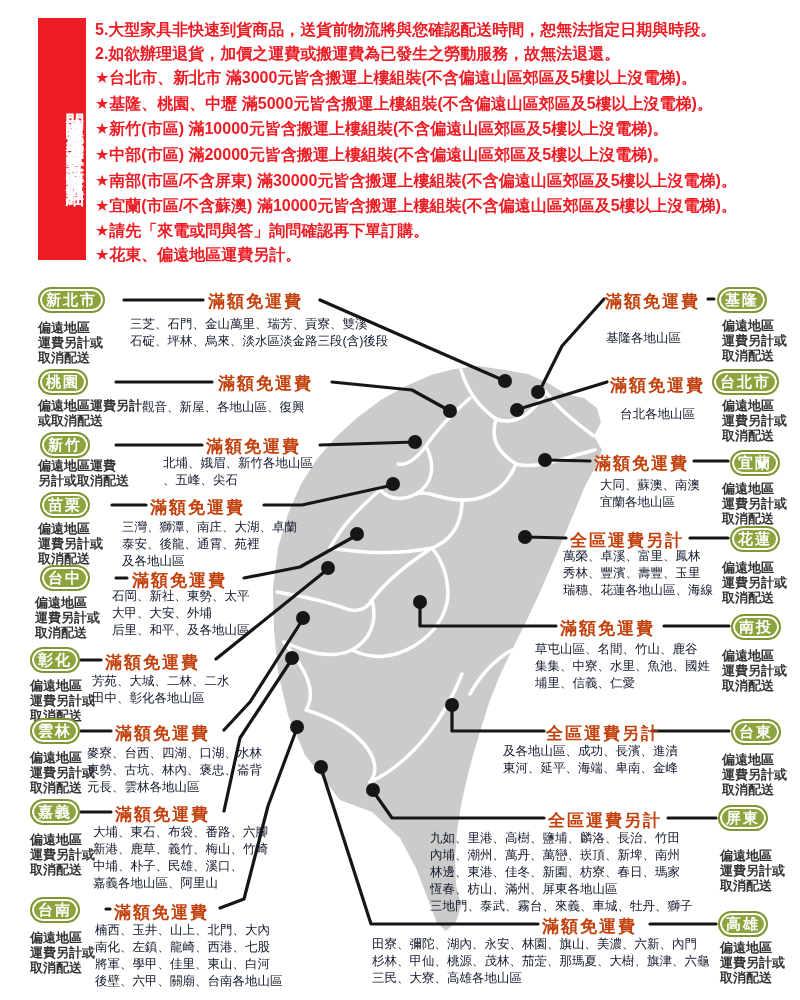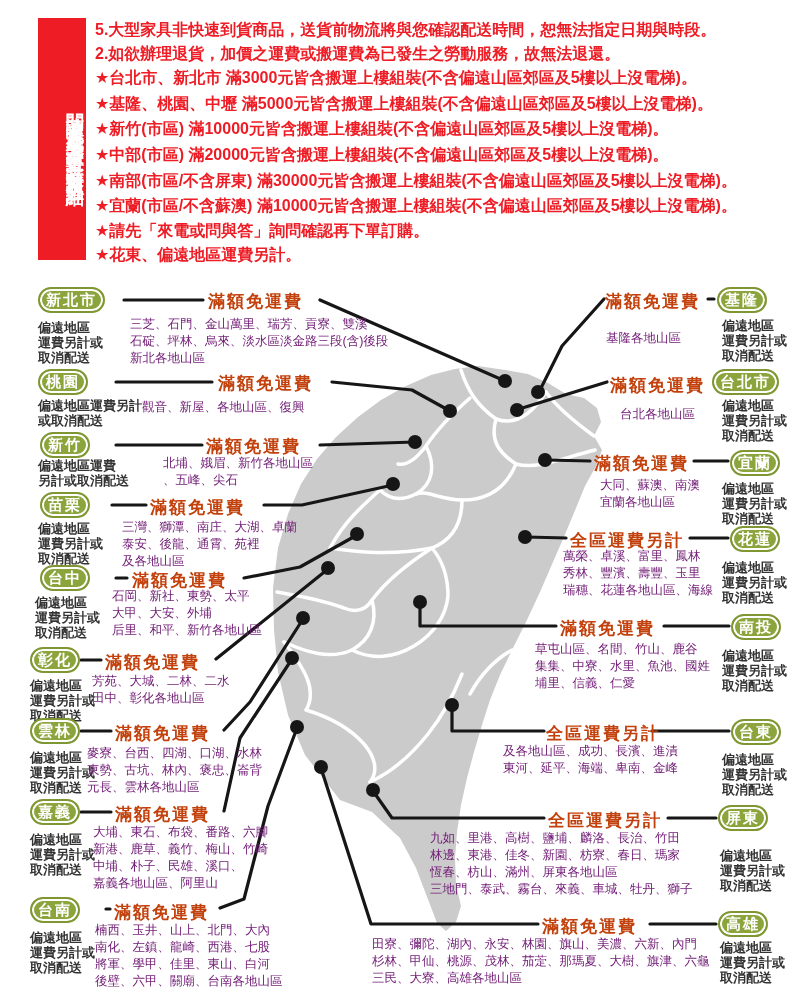--- a/index.html
+++ b/index.html
@@ -30,21 +30,21 @@
     color:#fff;font-weight:bold;font-size:15px;letter-spacing:2px;
     padding:1px 6px;white-space:nowrap;
   }
   .fee{
     color:#c2410c;font-size:17px;letter-spacing:2px;white-space:nowrap;font-weight:bold;
   }
   .note{
     color:#333;font-size:13px;font-weight:bold;line-height:15px;white-space:nowrap;
   }
   .details{
-    color:#701a75;font-size:12.5px;line-height:17px;white-space:nowrap;
+    color:#0f172a;font-size:12.5px;line-height:17px;white-space:nowrap;
   }
   svg{position:absolute;left:0;top:0;}
 </style>
 </head>
 <body>
 
 <svg width="800" height="1000" viewBox="0 0 800 1000">
 
   <path fill="#cbcbcb" d="
     M478,366 L505,370 L528,374 L548,383 L566,394 L584,398 L597,408 L601,422 L594,436
@@ -129,21 +129,20 @@
 <div class="abs pill" style="left:38px;top:287px">新北市</div>
 <div class="abs fee" style="left:208px;top:290px">滿額免運費</div>
 <div class="abs note" style="left:38px;top:320px">
     <div>偏遠地區</div>
     <div>運費另計或</div>
     <div>取消配送</div>
   </div>
 <div class="abs details" style="left:130px;top:316px">
     <div>三芝、石門、金山萬里、瑞芳、貢寮、雙溪</div>
     <div>石碇、坪林、烏來、淡水區淡金路三段(含)後段</div>
-    <div>新北各地山區</div>
   </div>
 
 <div class="abs pill" style="left:38px;top:369px">桃園</div>
 <div class="abs fee" style="left:218px;top:372px">滿額免運費</div>
 <div class="abs note" style="left:38px;top:398px">
     <div>偏遠地區運費另計</div>
     <div>或取消配送</div>
   </div>
 <div class="abs details" style="left:142px;top:399px">
     <div>觀音、新屋、各地山區、復興</div>
@@ -176,21 +175,21 @@
 <div class="abs pill" style="left:40px;top:565px">台中</div>
 <div class="abs fee" style="left:132px;top:569px">滿額免運費</div>
 <div class="abs note" style="left:35px;top:595px">
     <div>偏遠地區</div>
     <div>運費另計或</div>
     <div>取消配送</div>
   </div>
 <div class="abs details" style="left:112px;top:588px">
     <div>石岡、新社、東勢、太平</div>
     <div>大甲、大安、外埔</div>
-    <div>后里、和平、新竹各地山區</div>
+    <div>后里、和平、及各地山區</div>
   </div>
 
 <div class="abs pill" style="left:30px;top:647px">彰化</div>
 <div class="abs fee" style="left:105px;top:651px">滿額免運費</div>
 <div class="abs note" style="left:30px;top:678px">
     <div>偏遠地區</div>
     <div>運費另計或</div>
     <div>取消配送</div>
   </div>
 <div class="abs details" style="left:92px;top:673px">
@@ -313,20 +312,21 @@
 
 <div class="abs fee" style="left:548px;top:809px">全區運費另計</div>
 <div class="abs pill" style="left:718px;top:805px">屏東</div>
 <div class="abs note" style="left:720px;top:848px">
     <div>偏遠地區</div>
     <div>運費另計或</div>
     <div>取消配送</div>
   </div>
 <div class="abs details" style="left:430px;top:830px">
     <div>九如、里港、高樹、鹽埔、麟洛、長治、竹田</div>
+    <div>內埔、潮州、萬丹、萬巒、崁頂、新埤、南州</div>
     <div>林邊、東港、佳冬、新園、枋寮、春日、瑪家</div>
     <div>恆春、枋山、滿州、屏東各地山區</div>
     <div>三地門、泰武、霧台、來義、車城、牡丹、獅子</div>
   </div>
 
 <div class="abs fee" style="left:542px;top:915px">滿額免運費</div>
 <div class="abs pill" style="left:718px;top:911px">高雄</div>
 <div class="abs note" style="left:720px;top:940px">
     <div>偏遠地區</div>
     <div>運費另計或</div>

